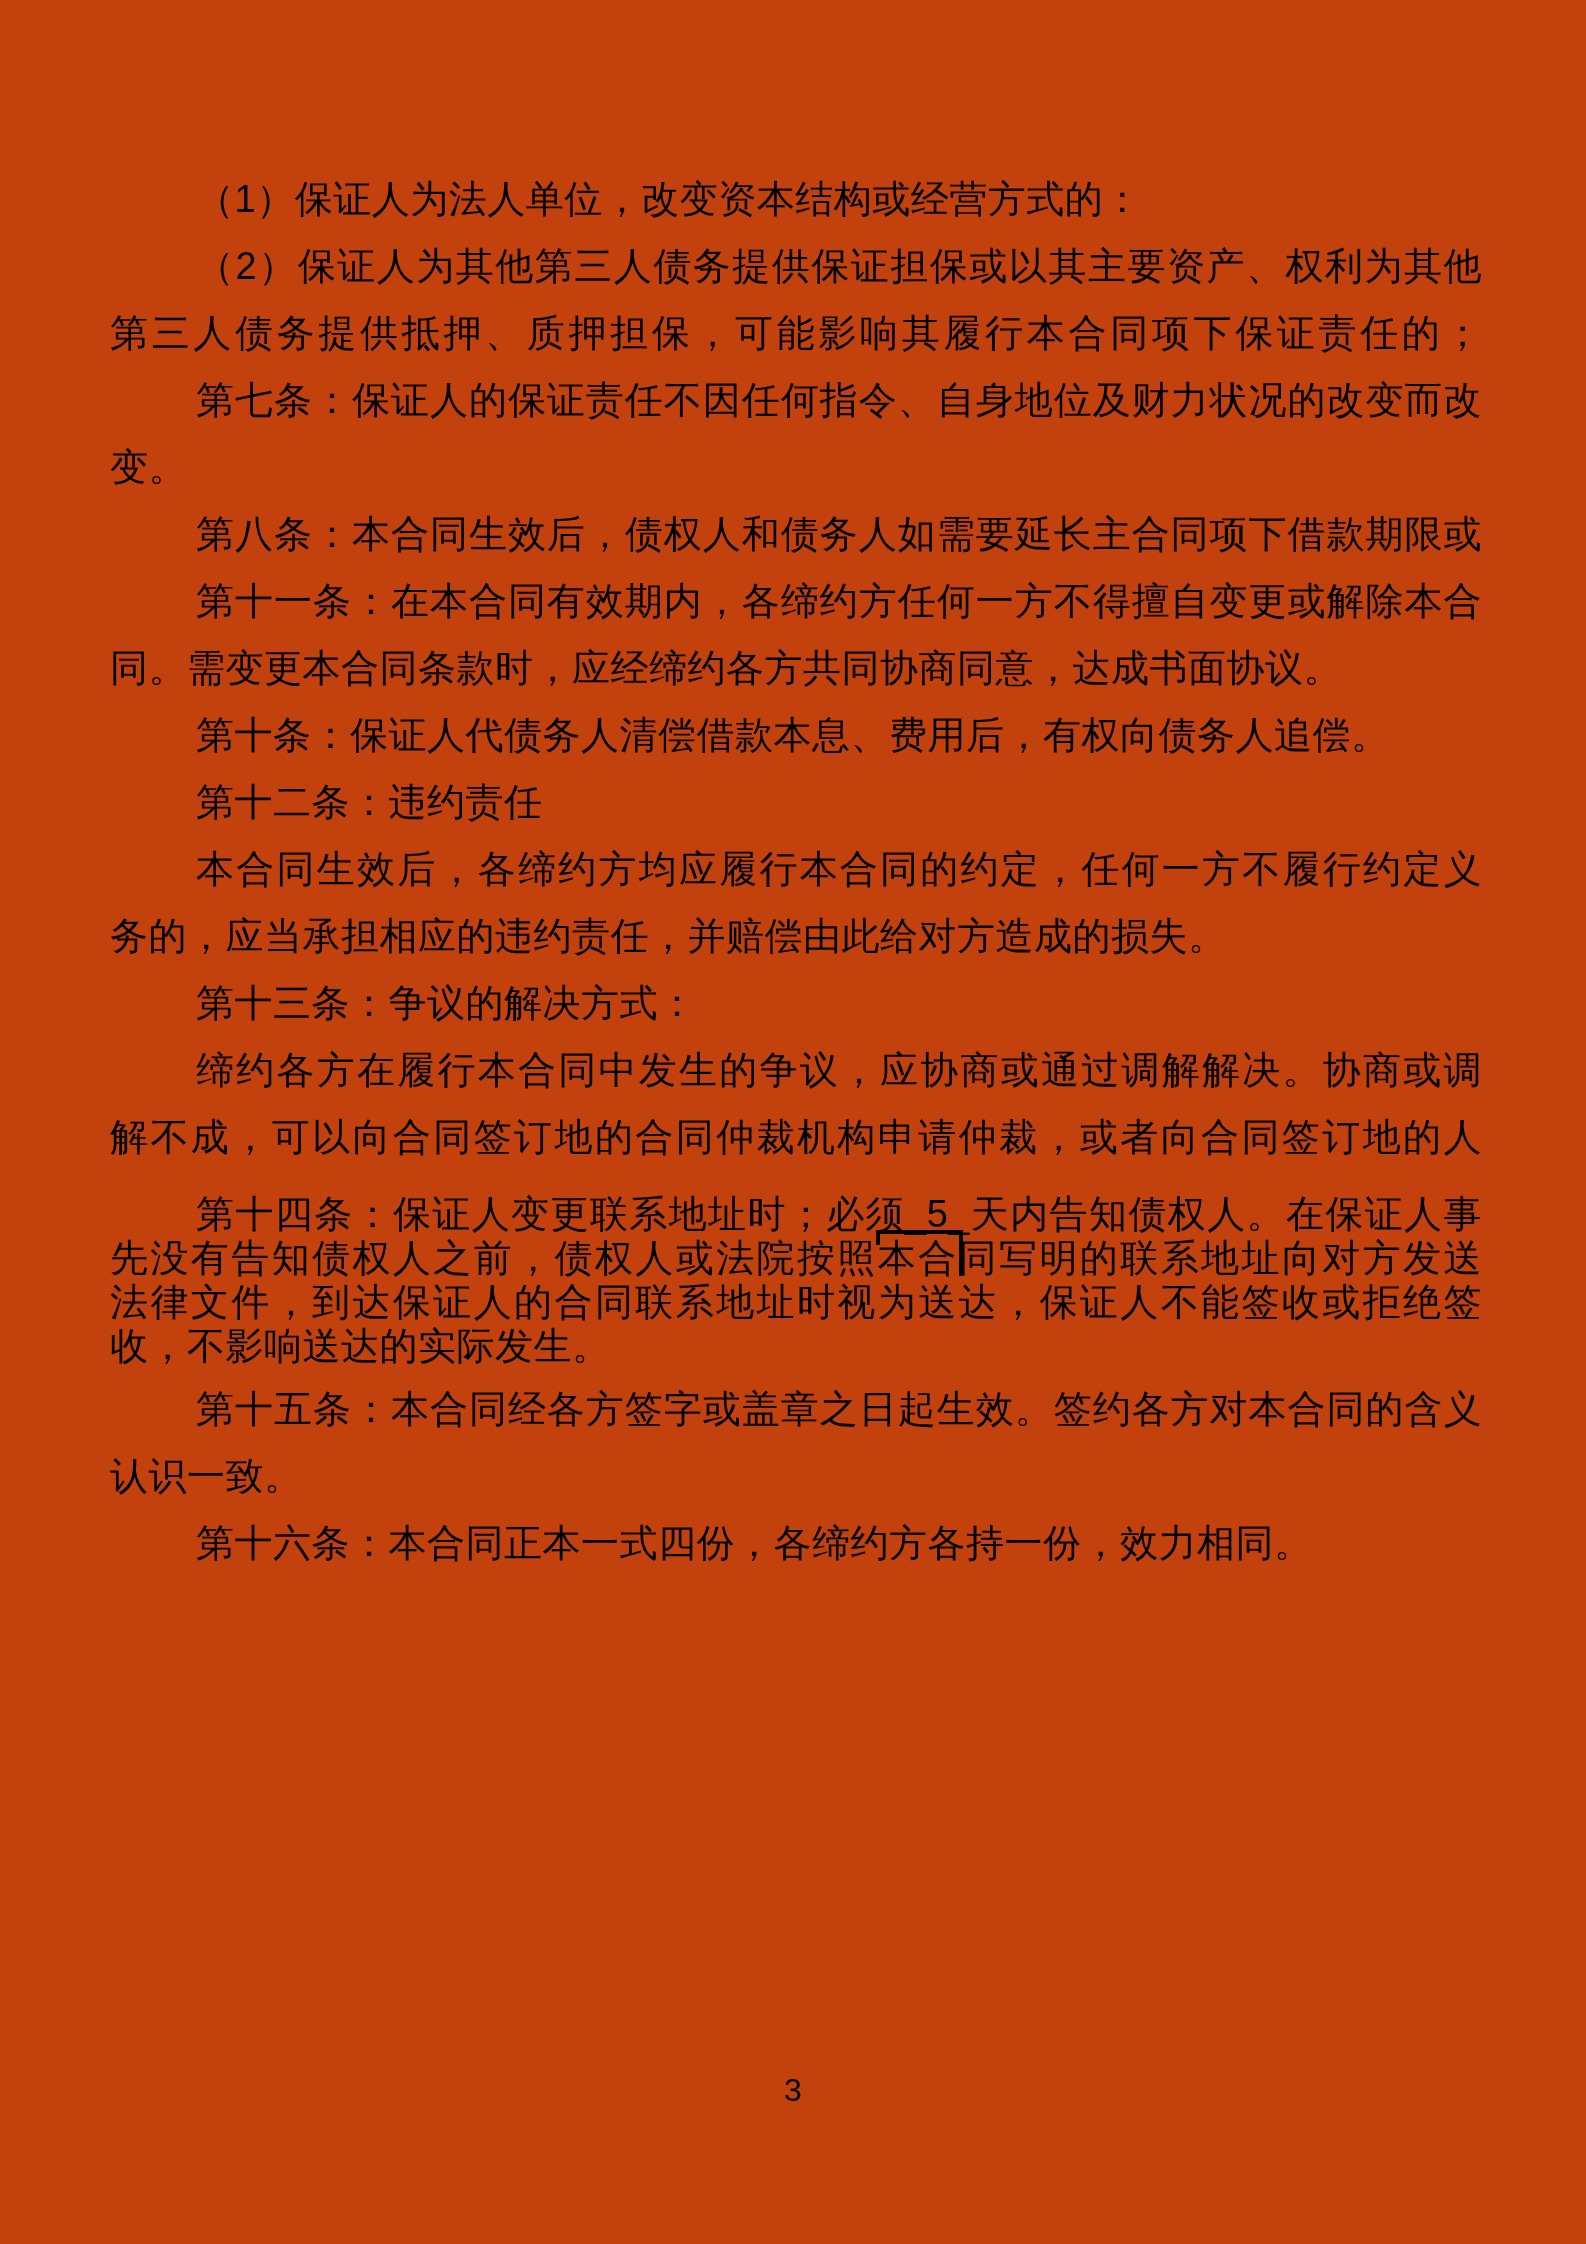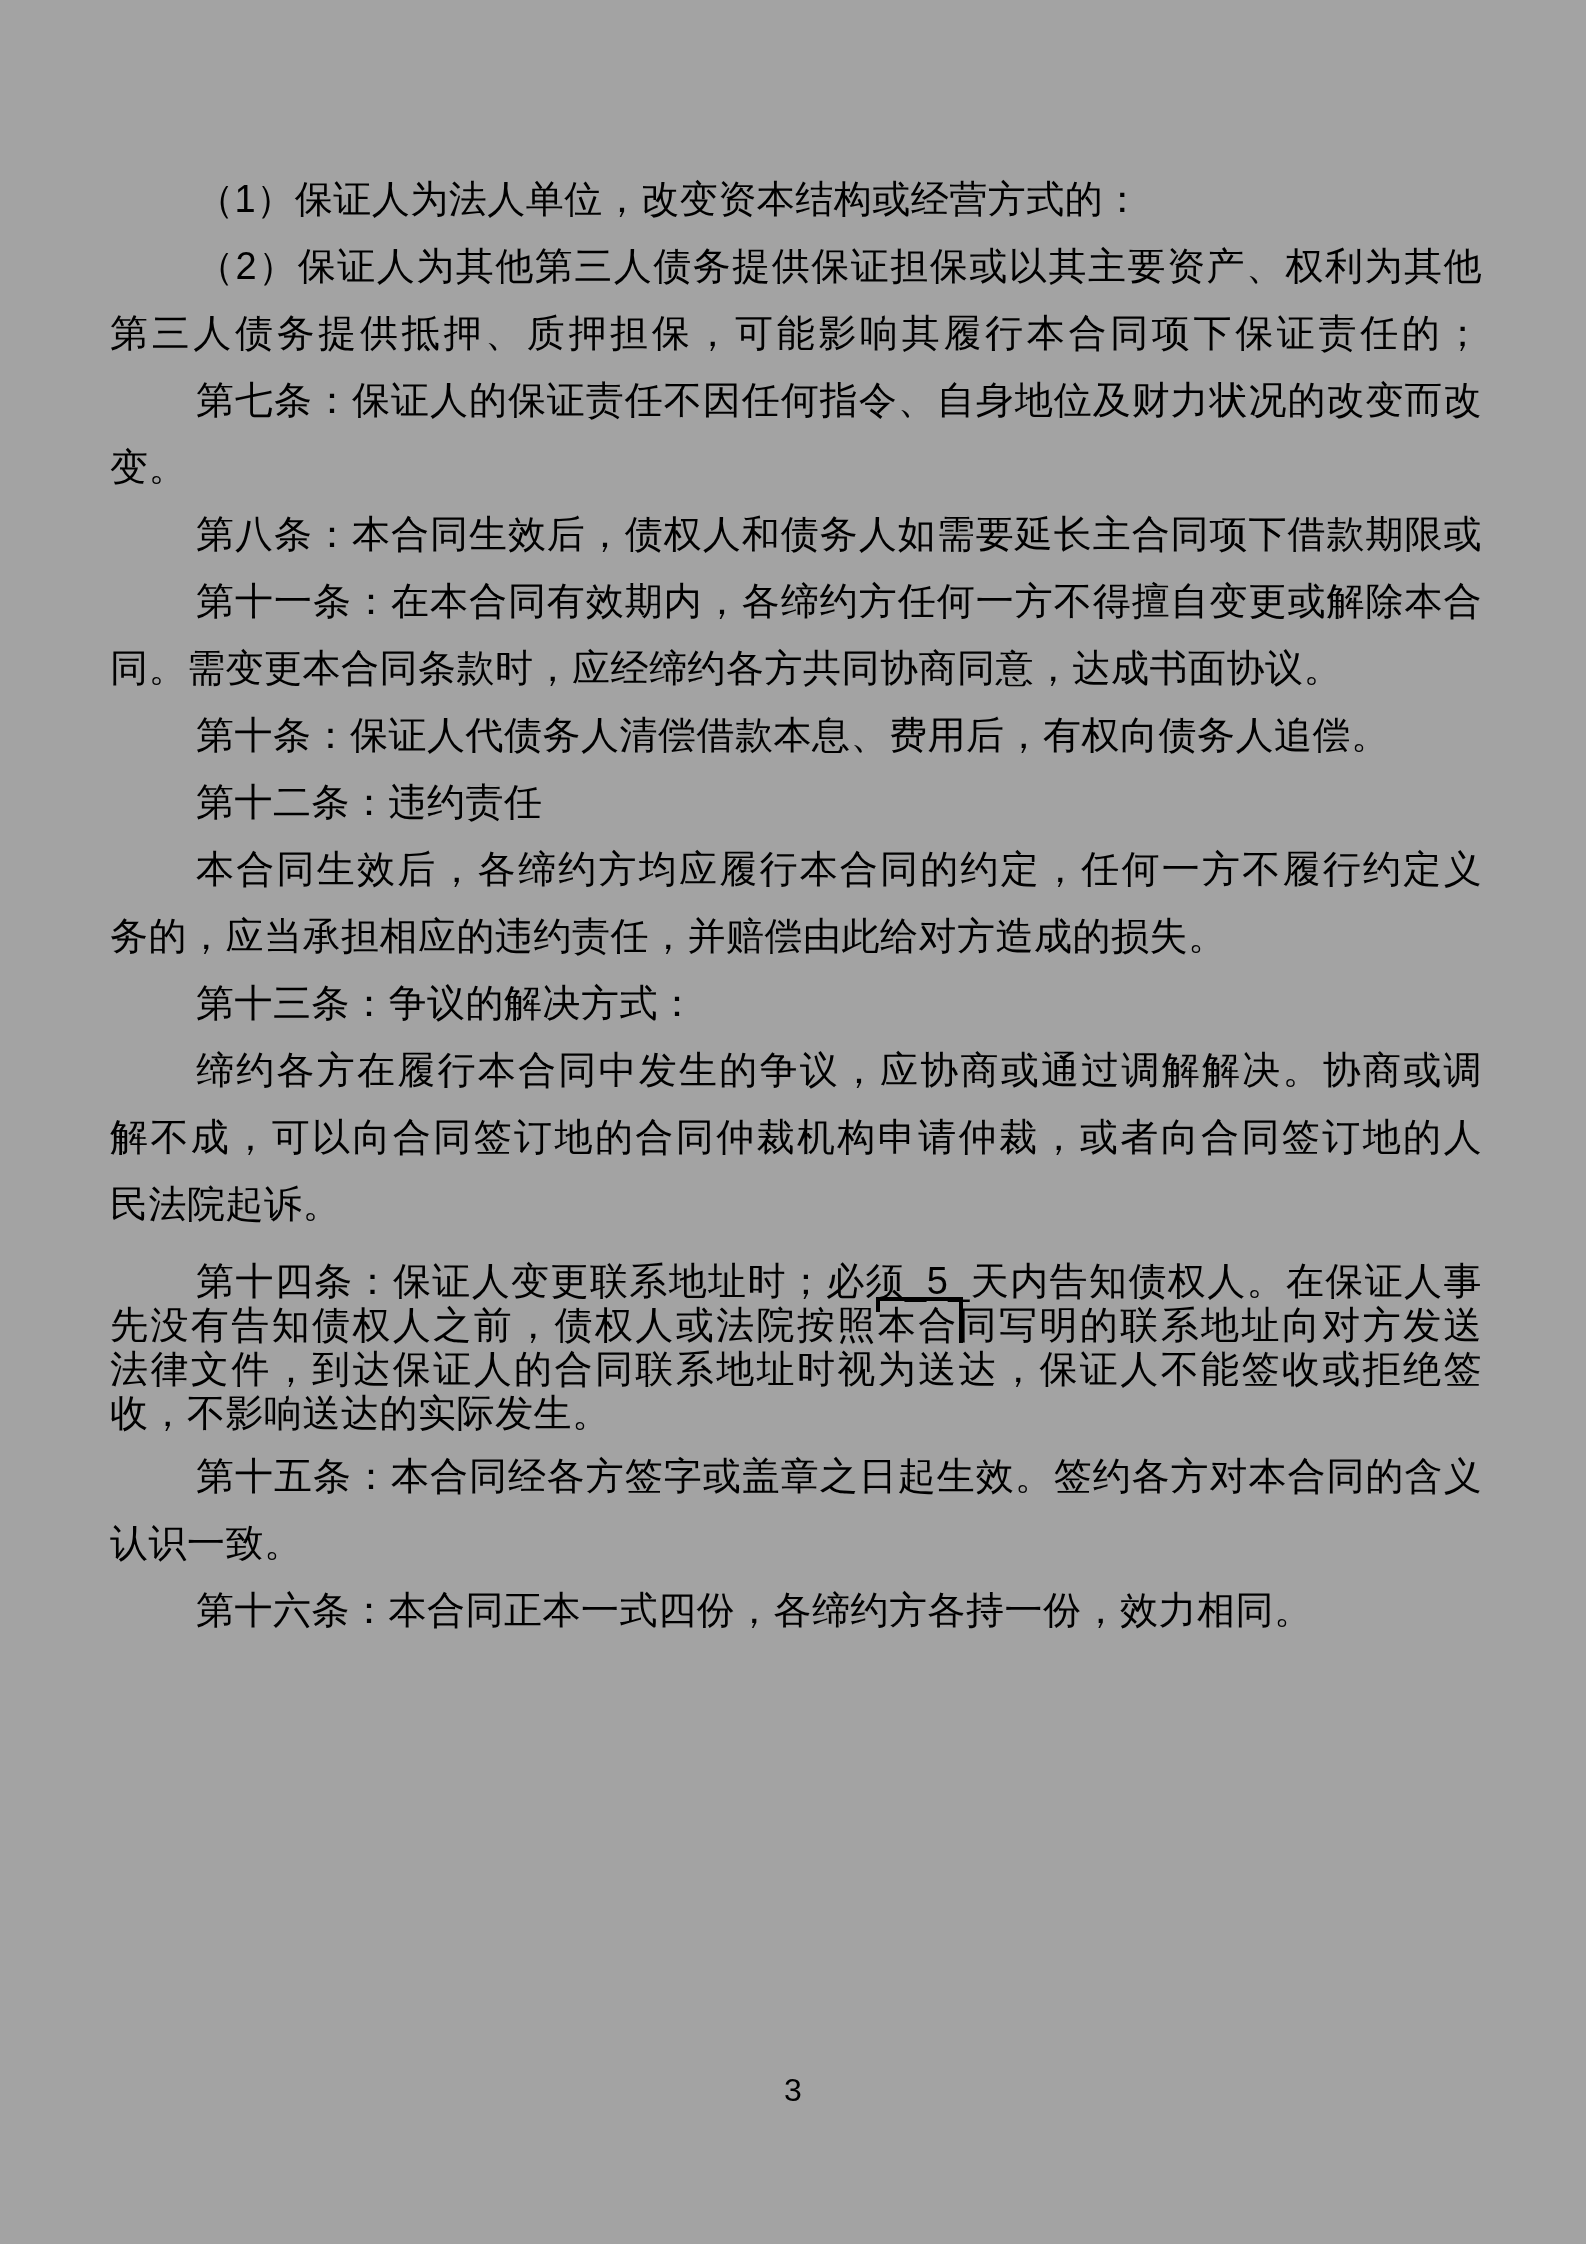--- a/index.html
+++ b/index.html
@@ -4,21 +4,21 @@
 <style>
   html, body {
     margin: 0;
     padding: 0;
     background: #ffffff;
   }
   .page {
     position: relative;
     width: 1586px;
     height: 2244px;
-    background: #a3a3a3;
+    background: #c2410c;
     overflow: hidden;
     font-family: "Liberation Sans", sans-serif;
     color: #000000;
   }
   .content {
     position: absolute;
     left: 110px;
     top: 166px;
     width: 1372px;
   }
@@ -116,21 +116,20 @@
       <div class="paragraph">
         <div class="line fill indent"><span>本合同生效后，各缔约方均应履行本合同的约定，任何一方不履行约定义</span></div>
         <div class="line"><span>务的，应当承担相应的违约责任，并赔偿由此给对方造成的损失。</span></div>
       </div>
       <div class="paragraph">
         <div class="line indent"><span class="bold">第十三条：</span><span>争议的解决方式：</span></div>
       </div>
       <div class="paragraph">
         <div class="line fill indent"><span>缔约各方在履行本合同中发生的争议，应协商或通过调解解决。协商或调</span></div>
         <div class="line fill"><span>解不成，可以向合同签订地的合同仲裁机构申请仲裁，或者向合同签订地的人</span></div>
-        <div class="line"><span>民法院起诉。</span></div>
       </div>
       <div class="paragraph tight">
         <div class="line fill indent"><span class="bold">第十四条：</span><span>保证人变更联系地址时；必须_5_天内告知债权人。在保证人事</span></div>
         <div class="line fill"><span>先没有告知债权人之前，债权人或法院按照</span><span class="overbox">本合</span><span>同写明的联系地址向对方发送</span></div>
         <div class="line fill"><span>法律文件，到达保证人的合同联系地址时视为送达，保证人不能签收或拒绝签</span></div>
         <div class="line"><span>收，不影响送达的实际发生。</span></div>
       </div>
       <div class="paragraph">
         <div class="line fill indent"><span class="bold">第十五条：</span><span>本合同经各方签字或盖章之日起生效。签约各方对本合同的含义</span></div>
         <div class="line"><span>认识一致。</span></div>

